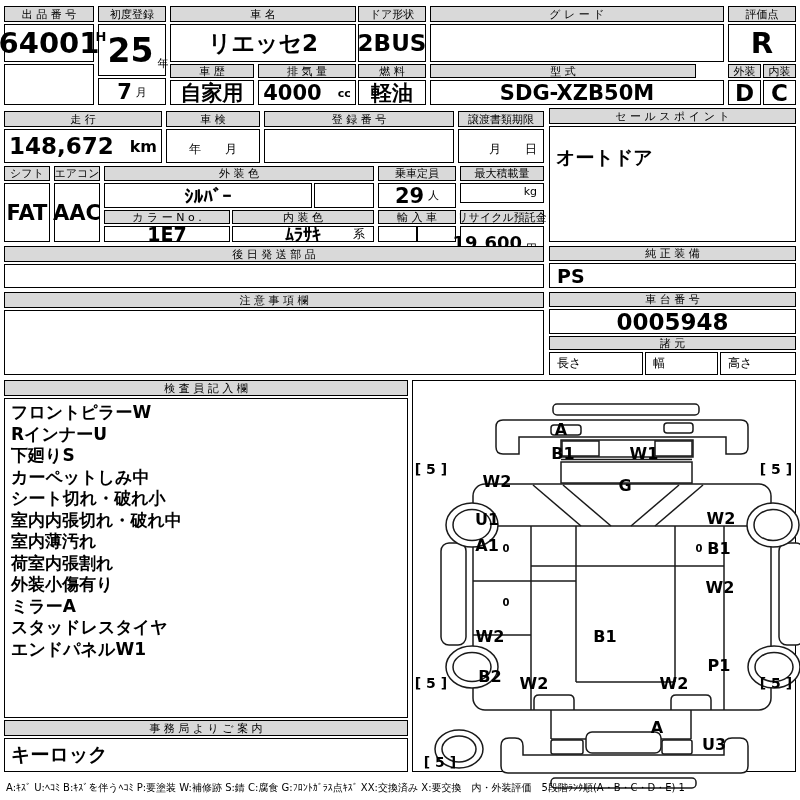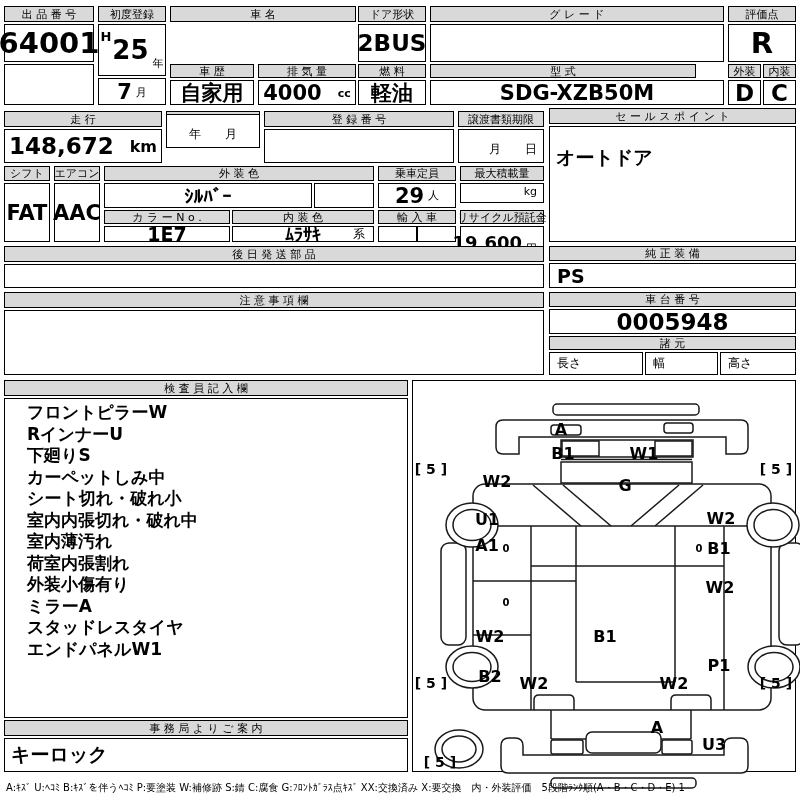--- a/index.html
+++ b/index.html
@@ -2,32 +2,32 @@
 <html><head>
 <meta charset="utf-8">
 <style>
   html,body{margin:0;padding:0;background:#fff}
   .sheet{position:relative;width:800px;height:800px;background:#fff;color:#000;
          font-family:"DejaVu Sans","Liberation Sans",sans-serif;overflow:hidden}
   .c{position:absolute;border:1.6px solid #000;box-sizing:border-box;background:#fff;
      display:flex;align-items:center;justify-content:center;white-space:pre;}
   .h{background:#d9d9d9;font-size:11px;font-weight:normal;}
   .v{font-weight:bold;}
-  .s30{font-size:29px}.s26{font-size:26px}.s24{font-size:23px}.s22{font-size:21px}
+  .s30{font-size:29px}.s26{font-size:33px}.s24{font-size:23px}.s22{font-size:21px}
   .s20{font-size:19px}.s18{font-size:18px}
   .s12{font-size:12px;font-weight:normal}
   .left{justify-content:flex-start;padding-left:7px}
   .right{justify-content:flex-end;padding-right:6px}
   .bottom{align-items:flex-end;padding-bottom:4px}
   .topleft{align-items:flex-start;justify-content:flex-start;padding:6px 0 0 6px}
   .unit{font-size:11px;font-weight:bold;align-self:flex-end;margin:0 0 4px 16px}
   .unitn{font-size:11px;font-weight:normal;align-self:flex-end;margin:0 0 4px 4px}
   .era{font-size:13px;font-weight:bold;align-self:flex-start;margin:4px 1px 0 0}
   .insp-line{font-size:17px;font-weight:bold;line-height:21.5px;white-space:pre}
-  .insp-body{display:block;padding:3px 22px;align-items:flex-start;justify-content:flex-start}
+  .insp-body{display:block;padding:3px 6px;align-items:flex-start;justify-content:flex-start}
   .diag-label{position:absolute;transform:translate(-50%,-50%);font-size:16px;font-weight:bold;
               white-space:pre;line-height:1}
   .diag-label.small{font-size:10px}
   .diag-label.bracket{font-size:14px}
   .legend{position:absolute;font-size:10px;white-space:pre;font-weight:normal}
   .suffix{position:absolute;right:8px;font-size:12px;font-weight:normal}
 </style>
 </head>
 <body>
 
@@ -42,20 +42,21 @@
     <span class="era">H</span>
     <span class="v s26">25</span>
     <span class="unitn">年</span>
   </div>
   <div class="c" style="left:98px;top:78px;width:68px;height:27px">
     <span class="v s22">7</span>
     <span class="unitn">月</span>
   </div>
 
   <div class="c h" style="left:170px;top:6px;width:186px;height:16px">車 名</div>
+  <div class="c v s24" style="left:170px;top:24px;width:186px;height:38px">リエッセ2</div>
 
   <div class="c h" style="left:358px;top:6px;width:68px;height:16px">ドア形状</div>
   <div class="c v s24" style="left:358px;top:24px;width:68px;height:38px">2BUS</div>
 
   <div class="c h" style="left:430px;top:6px;width:294px;height:16px">グ レ ー ド</div>
   <div class="c v s24" style="left:430px;top:24px;width:294px;height:38px"></div>
 
   <div class="c h" style="left:728px;top:6px;width:68px;height:16px">評価点</div>
   <div class="c v s30" style="left:728px;top:24px;width:68px;height:38px">R</div>
 
@@ -79,21 +80,21 @@
   <div class="c v s24" style="left:728px;top:80px;width:33px;height:25px">D</div>
   <div class="c v s24" style="left:763px;top:80px;width:33px;height:25px">C</div>
 
   <div class="c h" style="left:4px;top:111px;width:158px;height:16px">走 行</div>
   <div class="c" style="left:4px;top:129px;width:158px;height:34px">
     <span class="v s24">148,672</span>
     <span class="v" style="font-size:16px;margin-left:16px">km</span>
   </div>
 
   <div class="c h" style="left:166px;top:111px;width:94px;height:16px">車 検</div>
-  <div class="c s12 bottom" style="left:166px;top:114px;width:94px;height:34px">年　　月</div>
+  <div class="c s12 bottom" style="left:166px;top:129px;width:94px;height:34px">年　　月</div>
 
   <div class="c h" style="left:264px;top:111px;width:190px;height:16px">登 録 番 号</div>
   <div class="c" style="left:264px;top:129px;width:190px;height:34px"></div>
 
   <div class="c h" style="left:458px;top:111px;width:86px;height:16px">譲渡書類期限</div>
   <div class="c s12 bottom right" style="left:458px;top:129px;width:86px;height:34px">月　　日</div>
 
   <div class="c h" style="left:549px;top:108px;width:247px;height:16px">セ ー ル ス ポ イ ン ト</div>
   <div class="c v s20 topleft" style="left:549px;top:126px;width:247px;height:116px;padding-top:18px">オートドア</div>
 

